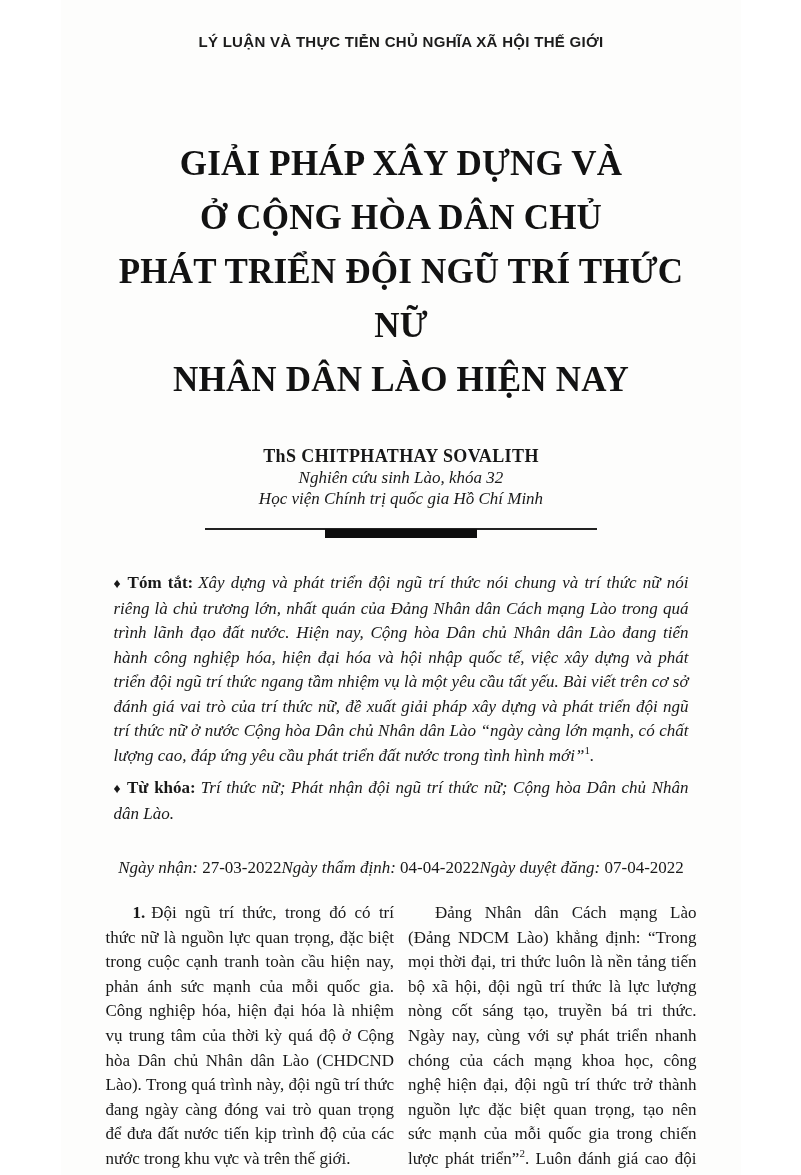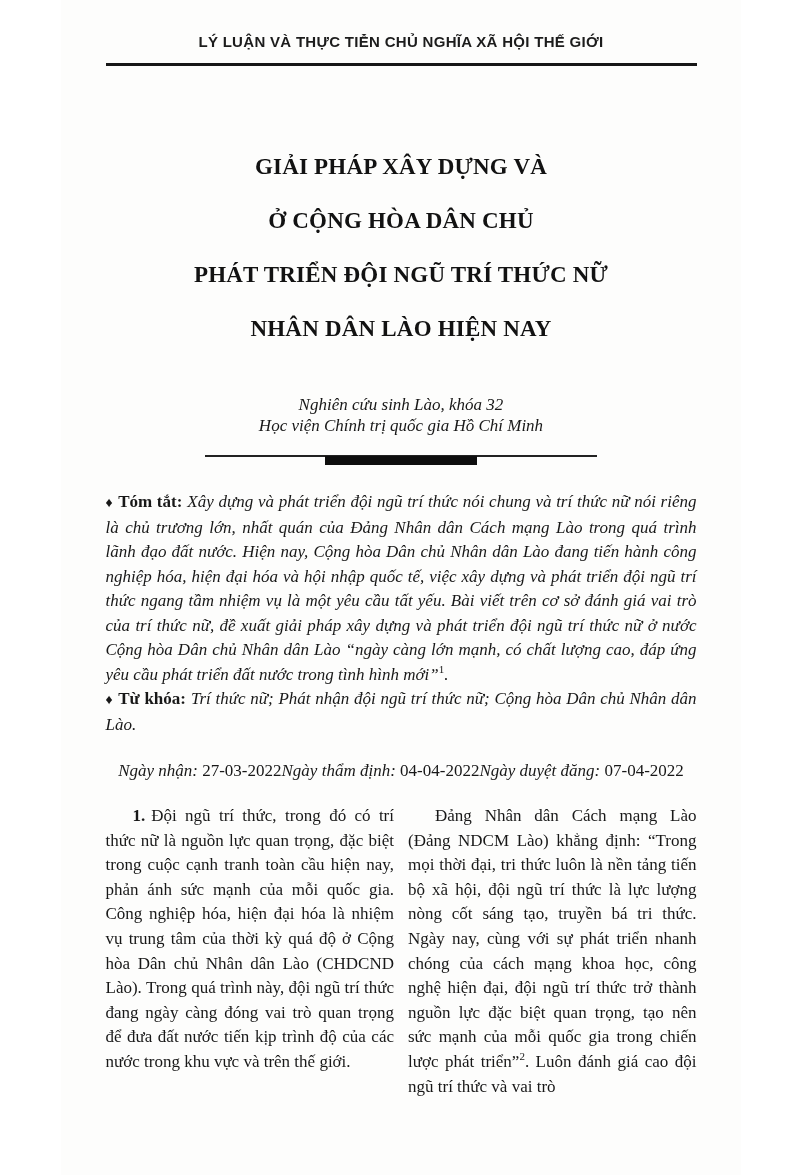--- a/index.html
+++ b/index.html
@@ -34,21 +34,21 @@
   .head-rule {
     margin-top: 13px;
     height: 3px;
     background: #171717;
   }
   
   .article-title {
     margin-top: 74px;
     text-align: center;
     font-weight: bold;
-    font-size: 23px;
+    font-size: 35px;
     line-height: 54px;
     letter-spacing: 0.2px;
     color: #121212;
   }
   
   .author-block { margin-top: 38px; text-align: center; }
   .author-name {
     font-weight: bold;
     font-size: 18px;
     line-height: 22px;
@@ -67,21 +67,21 @@
   }
   .author-divider .bar {
     width: 152px;
     height: 9px;
     background: #0e0e0e;
     margin: -1px auto 0;
   }
   
   .abstract-block { margin-top: 25px; }
   .abstract-par, .keywords-par {
-    margin: 0;
+    margin: 8px;
     font-size: 17px;
     line-height: 24.5px;
     text-align: justify;
   }
   .lead-bullet {
     font-style: normal;
     font-weight: bold;
     font-size: 14px;
     margin-right: 5px;
   }
@@ -158,20 +158,21 @@
   <div class="head-rule"></div>
 
   <div class="article-title">
     <div>GIẢI PHÁP XÂY DỰNG VÀ</div>
     <div>Ở CỘNG HÒA DÂN CHỦ</div>
     <div>PHÁT TRIỂN ĐỘI NGŨ TRÍ THỨC NỮ</div>
     <div>NHÂN DÂN LÀO HIỆN NAY</div>
   </div>
 
   <div class="author-block">
+    <div class="author-name">ThS CHITPHATHAY SOVALITH</div>
     <div class="author-line">Nghiên cứu sinh Lào, khóa 32</div>
     <div class="author-line">Học viện Chính trị quốc gia Hồ Chí Minh</div>
   </div>
 
   <div class="author-divider">
     <div class="bar"></div>
   </div>
 
   <div class="abstract-block">
     <p class="abstract-par"><span class="lead-bullet">♦</span><span class="lead-label">Tóm tắt:</span><span class="italic-text">Xây dựng và phát triển đội ngũ trí thức nói chung và trí thức nữ nói riêng là chủ trương lớn, nhất quán của Đảng Nhân dân Cách mạng Lào trong quá trình lãnh đạo đất nước. Hiện nay, Cộng hòa Dân chủ Nhân dân Lào đang tiến hành công nghiệp hóa, hiện đại hóa và hội nhập quốc tế, việc xây dựng và phát triển đội ngũ trí thức ngang tầm nhiệm vụ là một yêu cầu tất yếu. Bài viết trên cơ sở đánh giá vai trò của trí thức nữ, đề xuất giải pháp xây dựng và phát triển đội ngũ trí thức nữ ở nước Cộng hòa Dân chủ Nhân dân Lào “ngày càng lớn mạnh, có chất lượng cao, đáp ứng yêu cầu phát triển đất nước trong tình hình mới”</span><sup class="fn">1</sup><span class="italic-text">.</span></p>

